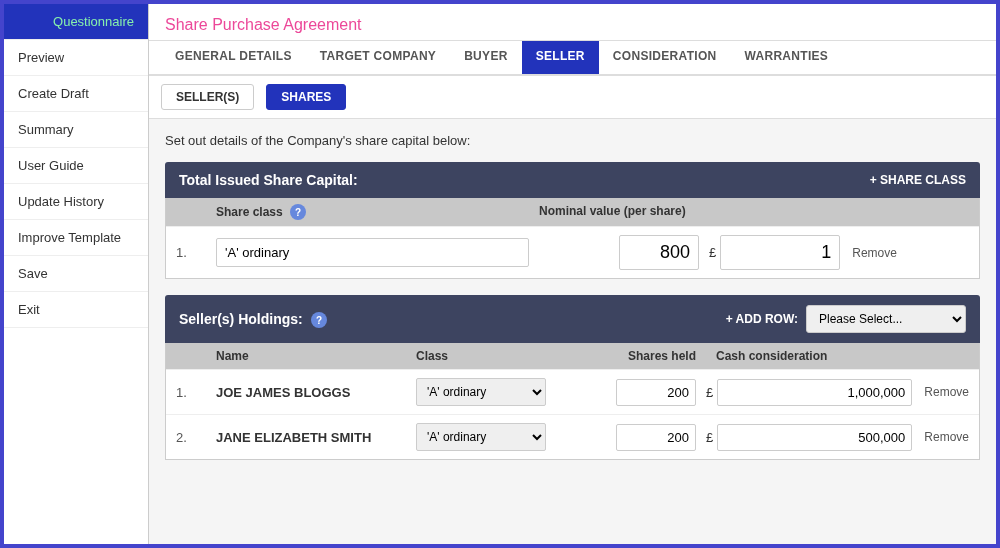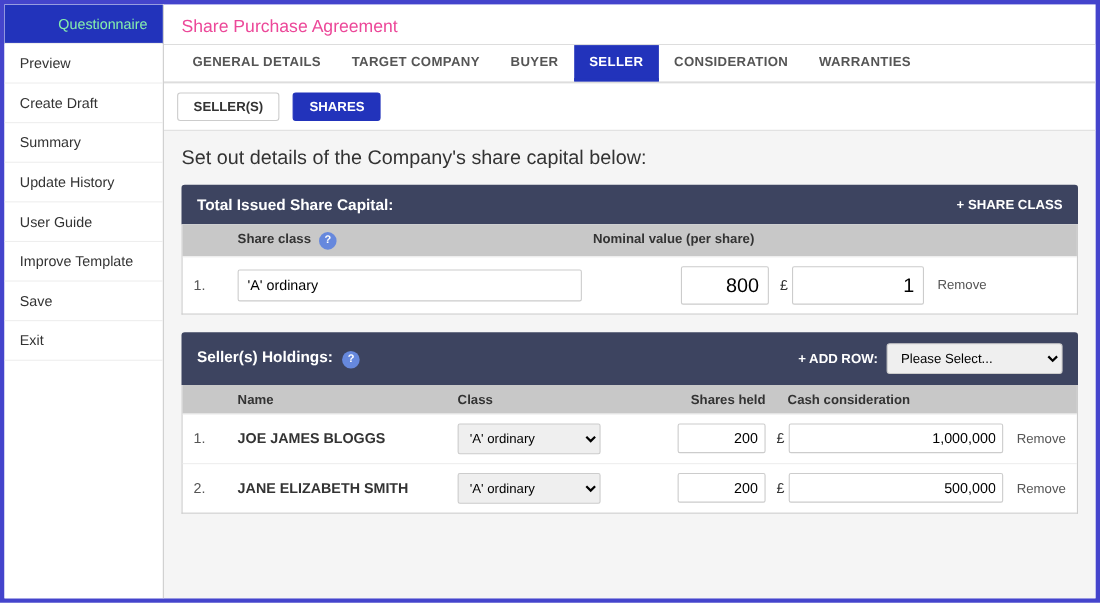--- a/index.html
+++ b/index.html
@@ -14,21 +14,21 @@
     .sidebar-item.active { background: #2233bb; color: #86efac; font-weight: normal; text-align: right; }
     .main { flex: 1; display: flex; flex-direction: column; overflow: hidden; }
     .page-title { padding: 12px 16px 6px; font-size: 16px; color: #ec4899; font-weight: normal; border-bottom: 1px solid #ddd; }
     .tabs-row { display: flex; padding: 0 12px; background: #fff; border-bottom: 2px solid #ddd; }
     .tab { padding: 8px 14px; font-size: 12px; color: #555; cursor: pointer; border-bottom: 3px solid transparent; font-weight: bold; letter-spacing: 0.3px; }
     .tab.active { background: #2233bb; color: #fff; border-bottom: 3px solid #2233bb; }
     .sub-tabs-row { display: flex; padding: 8px 12px; background: #fff; border-bottom: 1px solid #ddd; gap: 12px; }
     .sub-tab { padding: 5px 14px; font-size: 12px; color: #333; cursor: pointer; border: 1px solid #ccc; border-radius: 3px; background: #fff; font-weight: bold; }
     .sub-tab.active { background: #2233bb; color: #fff; border-color: #2233bb; }
     .main-content { flex: 1; overflow-y: auto; padding: 14px 16px; background: #f5f5f5; }
-    .instruction { font-size: 18px; margin-bottom: 14px; color: #333; }
+    .instruction { font-size: 13px; margin-bottom: 14px; color: #333; }
     .section-header { background: #3d4460; color: #fff; padding: 10px 14px; display: flex; justify-content: space-between; align-items: center; border-radius: 3px 3px 0 0; }
     .section-header-title { font-size: 14px; font-weight: bold; }
     .add-btn { font-size: 12px; font-weight: bold; color: #fff; cursor: pointer; }
     .table-container { background: #fff; border: 1px solid #ccc; border-top: none; margin-bottom: 16px; }
     .col-headers { display: grid; grid-template-columns: 40px 1fr 180px 260px; background: #c8c8c8; padding: 6px 10px; }
     .col-header { font-size: 12px; font-weight: bold; color: #333; }
     .col-header.right { text-align: right; padding-right: 10px; }
     .table-row-data { display: grid; grid-template-columns: 40px 1fr 180px 260px; padding: 8px 10px; align-items: center; border-top: 1px solid #eee; }
     .row-num { font-size: 13px; color: #555; }
     .share-class-input { width: 100%; padding: 6px 8px; border: 1px solid #ccc; font-size: 13px; border-radius: 2px; }
@@ -55,22 +55,22 @@
 <div class="outer-border">
 
 
   <div class="content-area">
 
     <div class="sidebar">
       <div class="sidebar-item active">Questionnaire</div>
       <div class="sidebar-item">Preview</div>
       <div class="sidebar-item">Create Draft</div>
       <div class="sidebar-item">Summary</div>
+      <div class="sidebar-item">User Guide</div>
       <div class="sidebar-item">Update History</div>
-      <div class="sidebar-item">User Guide</div>
       <div class="sidebar-item">Improve Template</div>
       <div class="sidebar-item">Save</div>
       <div class="sidebar-item">Exit</div>
     </div>
 
     <div class="main">
       <div class="page-title">Share Purchase Agreement</div>
 
       <div class="tabs-row">
         <div class="tab">GENERAL DETAILS</div>

